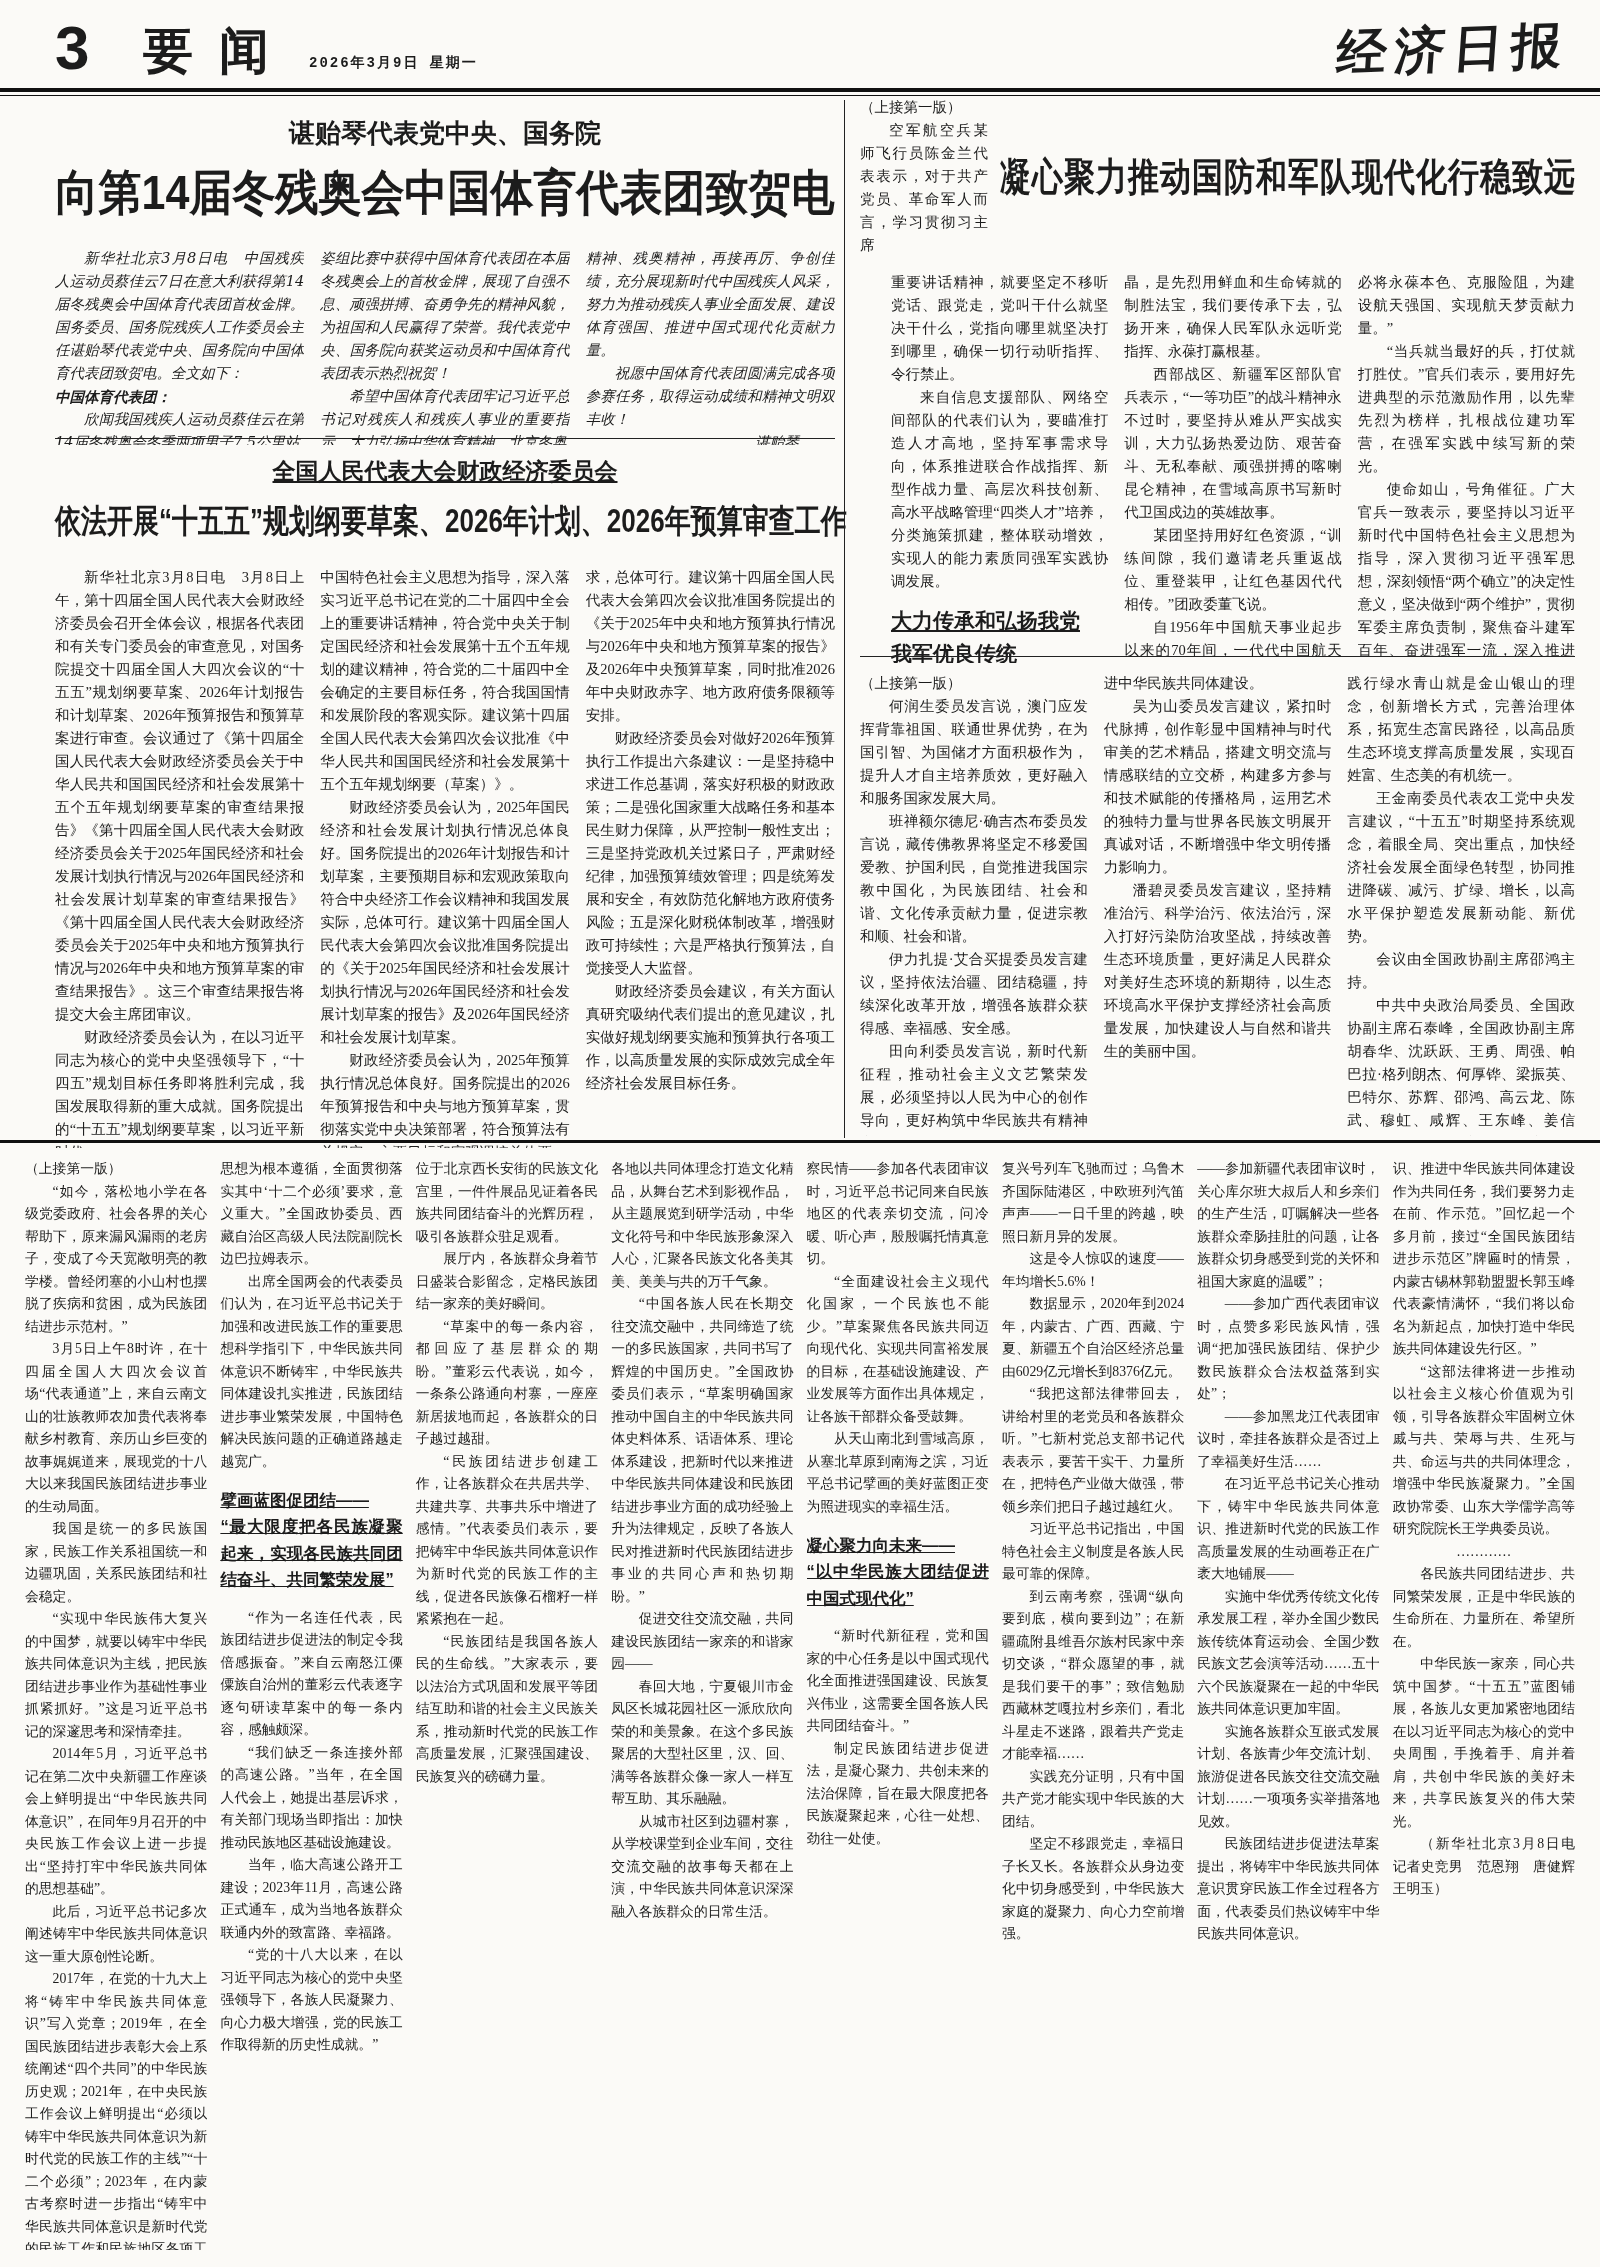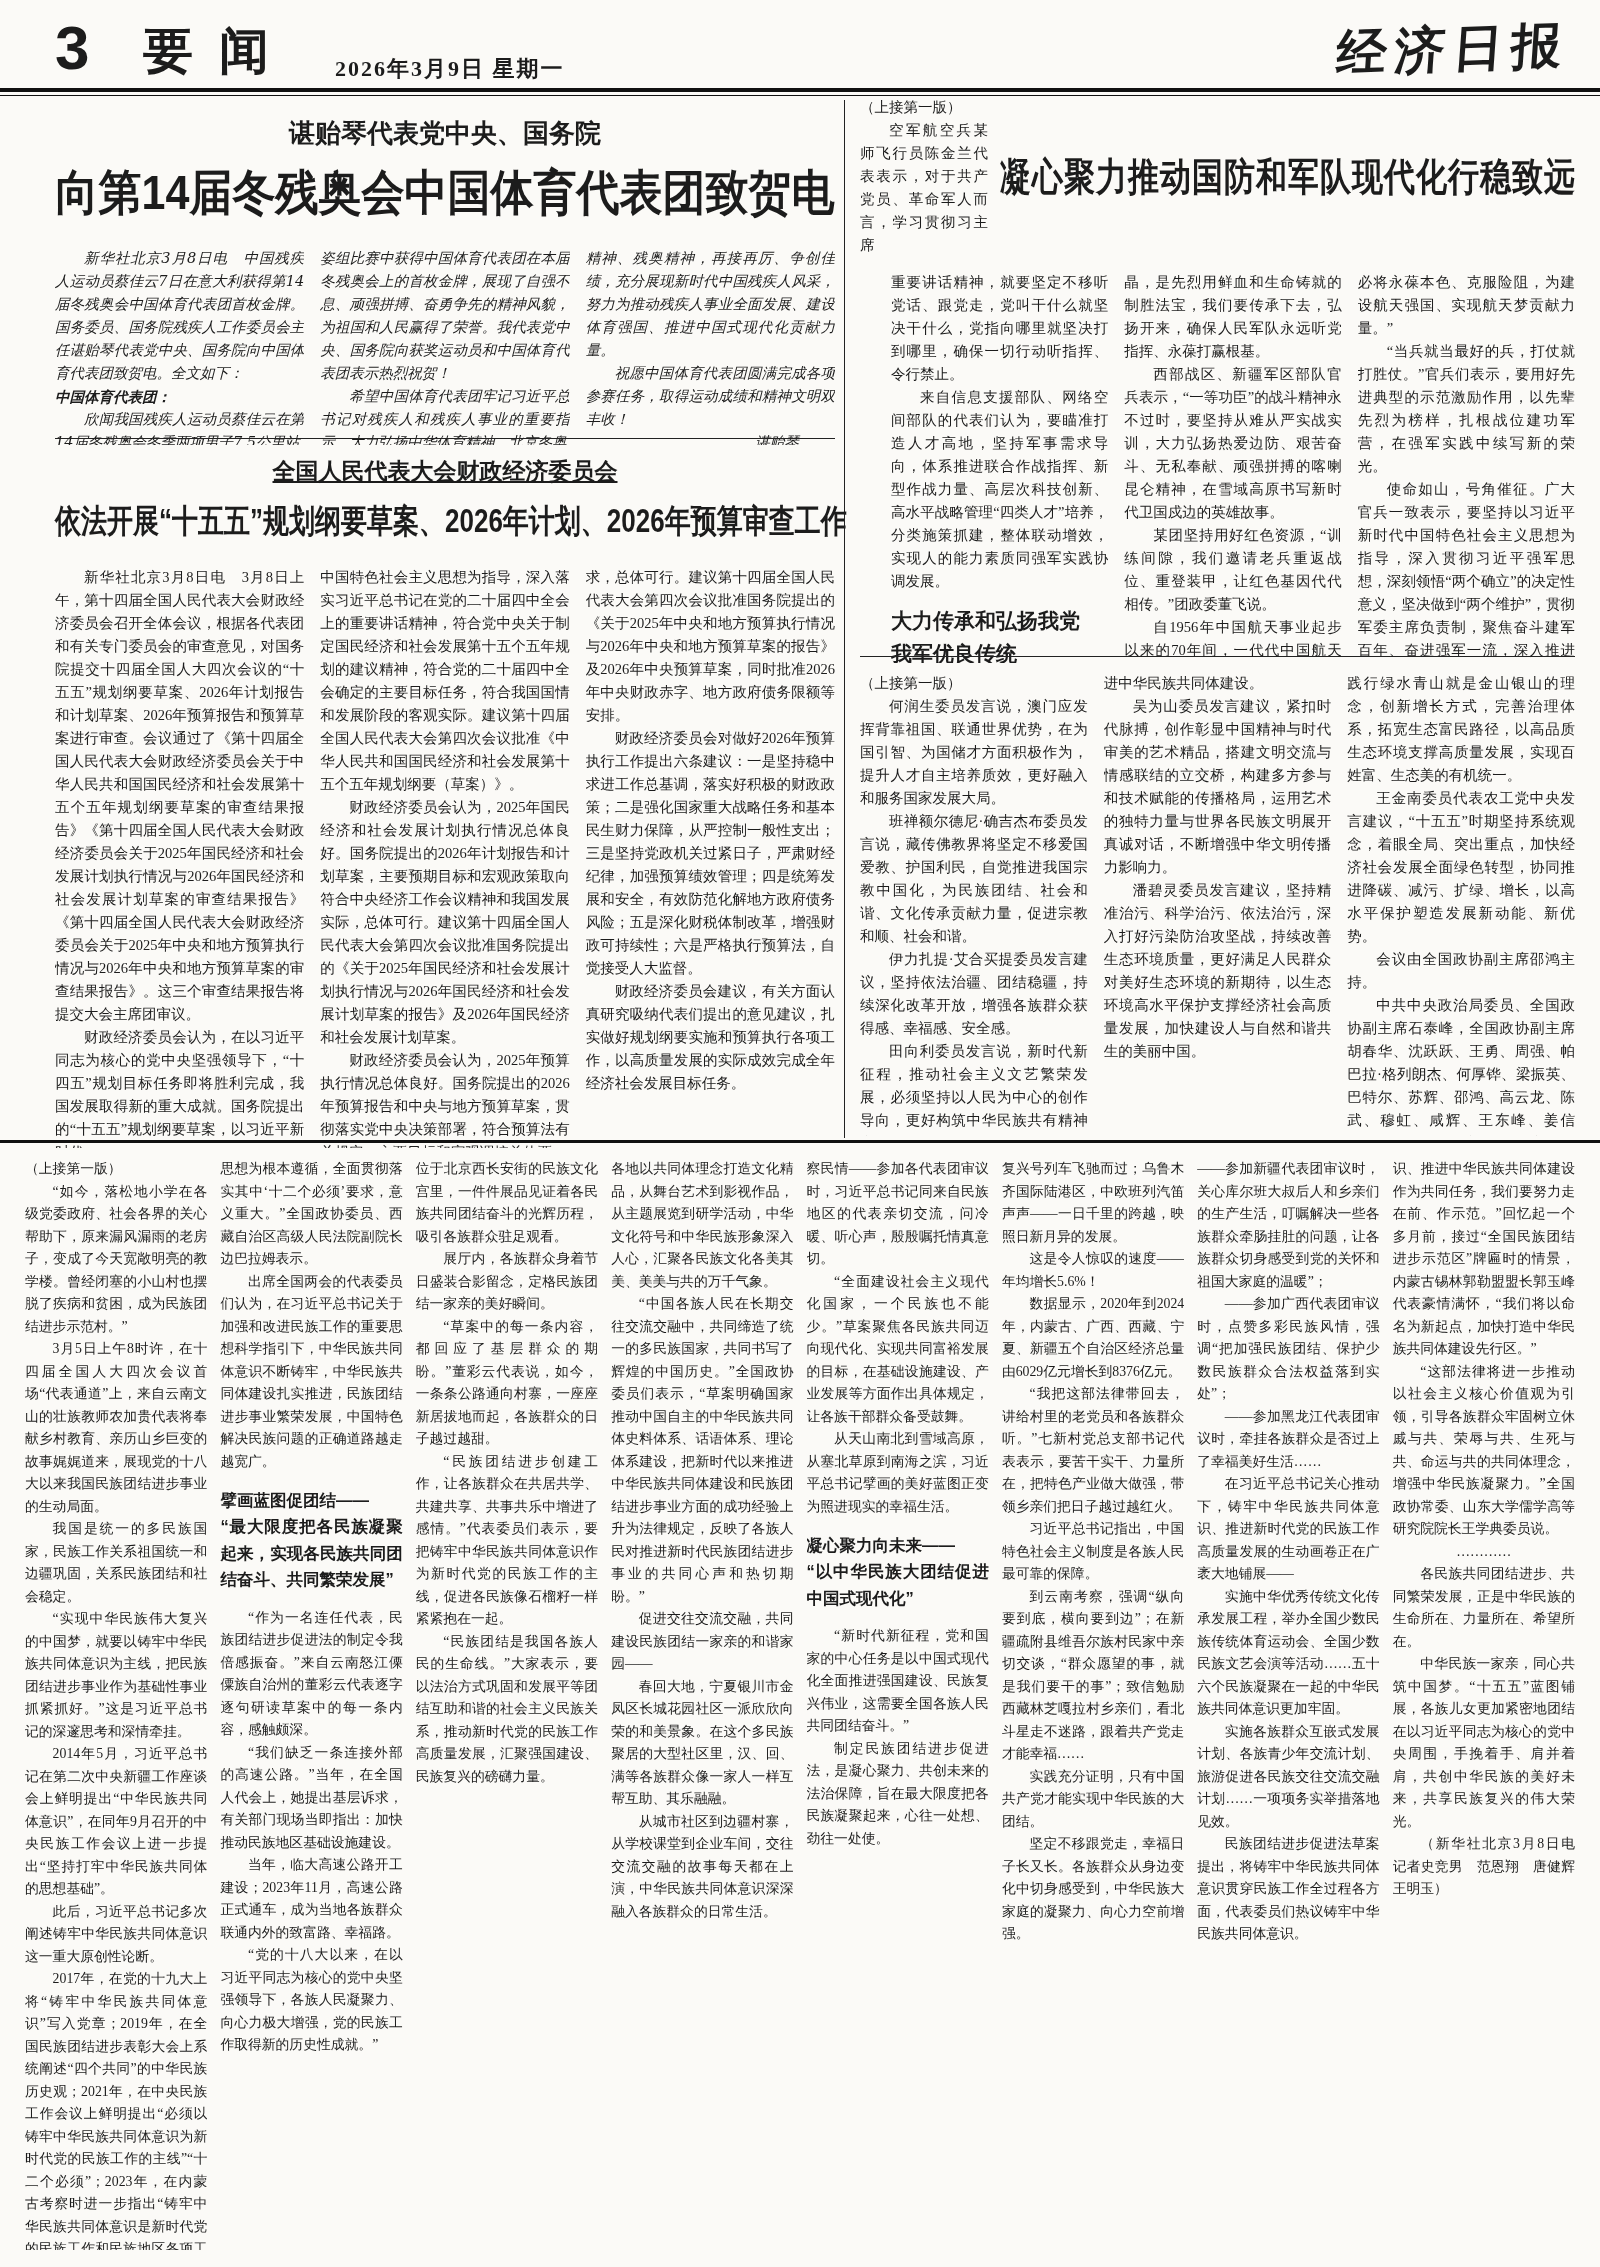--- a/index.html
+++ b/index.html
@@ -2,36 +2,36 @@
 <html><head>
 <meta charset="utf-8">
 <style>
   html,body{margin:0;padding:0;}
   body{background:#e8e6e2;font-family:"Liberation Serif","DejaVu Serif",serif;}
   #page{position:relative;width:1600px;height:2267px;background:#fbfaf7;color:#1c1c1c;margin:0 auto;overflow:hidden;}
   
   .hdr{position:absolute;left:25px;top:10px;width:1550px;height:78px;}
   .pgnum{position:absolute;left:30px;top:2px;font-size:62px;font-weight:900;font-family:"Liberation Sans",sans-serif;}
   .section{position:absolute;left:118px;top:8px;font-size:50px;font-weight:900;letter-spacing:26px;font-family:"Liberation Serif",serif;}
-  .dateline{position:absolute;left:310px;top:44px;font-size:22px;font-weight:bold;font-family:Liberation Serif, serif;letter-spacing:2px;}
+  .dateline{position:absolute;left:284px;top:44px;font-size:14px;font-weight:bold;font-family:Liberation Mono, monospace;letter-spacing:2px;}
   .masthead{position:absolute;right:6px;top:6px;font-size:50px;font-weight:900;font-family:"DejaVu Serif",serif;transform:skewX(-6deg) rotate(-2deg);letter-spacing:8px;}
   .hdr-rule{position:absolute;left:0;top:88px;width:1600px;}
   .hdr-rule .r1{height:4px;background:#111;}
   .hdr-rule .r2{height:1px;background:#111;margin-top:3px;}
   
   .kicker{text-align:center;font-weight:bold;font-family:"Liberation Serif",serif;}
   .headline{text-align:center;font-weight:900;font-family:"Liberation Sans",sans-serif;white-space:nowrap;}
   .cols{display:flex;gap:16px;overflow:hidden;}
   .col{flex:1;overflow:hidden;text-align:justify;}
   .para{margin:0;text-indent:2em;font-size:14.5px;line-height:23px;}
   .para.noind{text-indent:0;}
   .para.sign{text-indent:0;text-align:right;padding-right:2.5em;}
   .para.boldline{text-indent:0;font-weight:bold;}
   .para.center{text-indent:0;text-align:center;}
-  .col-subhead{font-family:"Liberation Sans",sans-serif;font-weight:800;font-size:20px;line-height:1.55;margin:12px 0 10px 0;white-space:pre-line;}
+  .col-subhead{font-family:"Liberation Sans",sans-serif;font-weight:800;font-size:20px;line-height:1.55;margin:12px 0 10px 0;white-space:pre-line;text-decoration:underline;}
   .kai .para{font-family:"DejaVu Serif",serif;font-style:italic;}
   
   #a1{position:absolute;left:55px;top:100px;width:780px;height:332px;}
   #a1 .kicker{font-size:26px;margin-top:16px;}
   #a1 .headline{font-size:43px;margin-top:10px;transform:scaleY(1.12);transform-origin:center top;}
   #a1 .cols{margin-top:28px;height:198px;}
   .rule-a1{position:absolute;left:55px;top:438px;width:780px;height:1px;background:#222;}
   
   #a2{position:absolute;left:55px;top:452px;width:780px;height:684px;}
   #a2 .kicker{font-size:23px;margin-top:4px;text-decoration:underline;}

